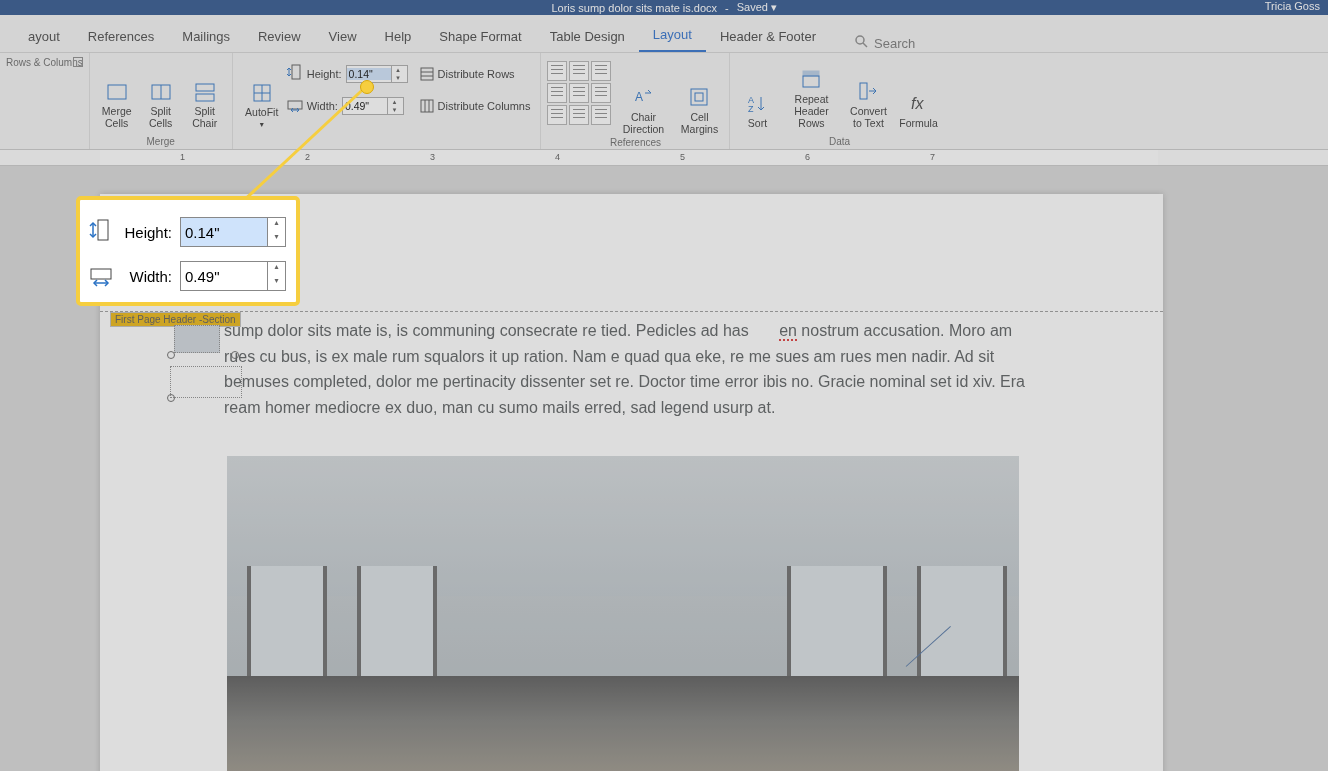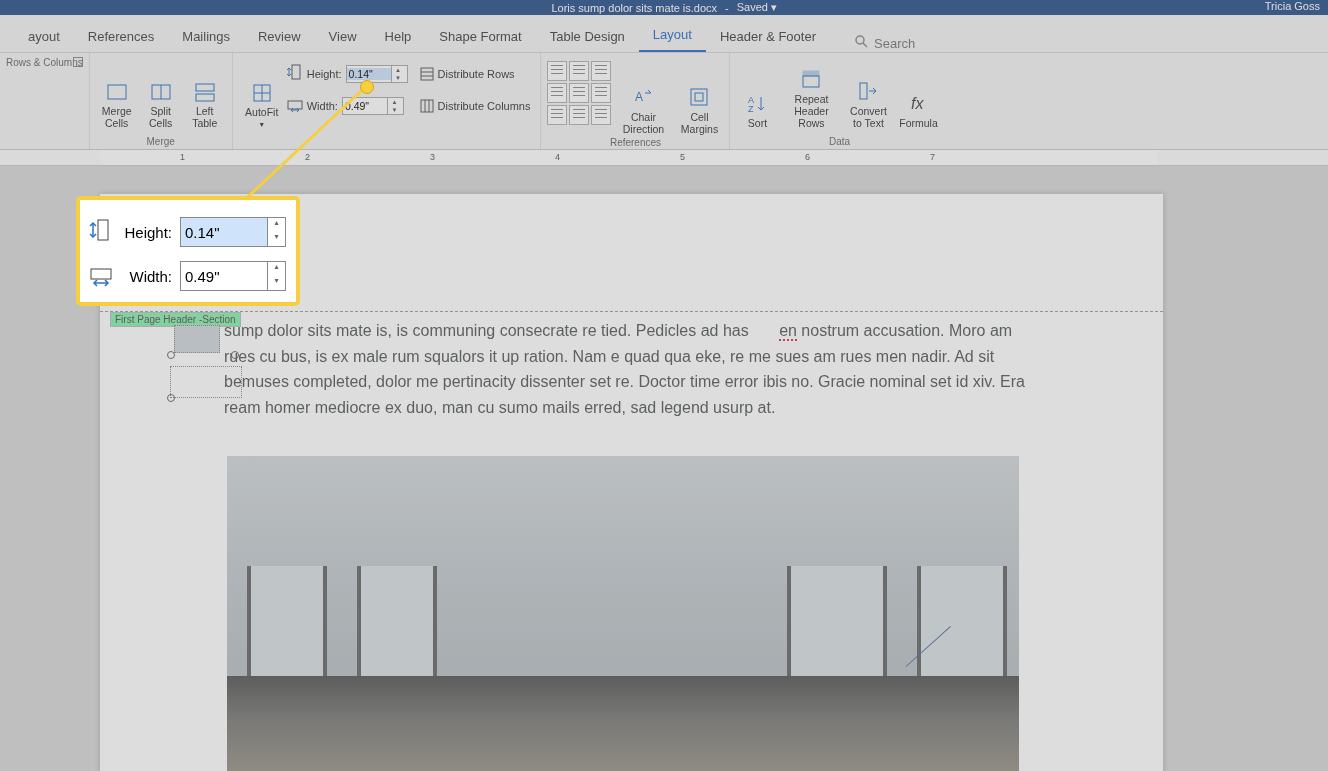--- a/index.html
+++ b/index.html
@@ -40,21 +40,21 @@
 
 
 .ruler { height:16px; background:#fbfbfb; border-bottom:1px solid #c9c9c9; position:relative; font-size:9px; color:#555; }
 .ruler-inner { position:absolute; left:100px; right:170px; top:0; bottom:0; background:#fff; }
 .ruler-num { position:absolute; top:2px; }
 
 
 .doc-area { position:absolute; left:0; right:0; top:166px; bottom:0; background:#d7d7d7; overflow:hidden; }
 .page { position:absolute; top:28px; left:100px; width:1063px; background:#fff; height:700px; box-shadow:0 0 6px rgba(0,0,0,.2); }
 .header-dash { position:absolute; top:117px; left:0; right:0; border-top:1px dashed #9a9a9a; }
-.header-tag { position:absolute; top:118px; left:10px; background:#86efac; border:1px solid #bdbdbd; font-size:10px; padding:1px 4px; color:#555;}
+.header-tag { position:absolute; top:118px; left:10px; background:#eab308; border:1px solid #bdbdbd; font-size:10px; padding:1px 4px; color:#555;}
 .doc-text { position:absolute; top:124px; left:124px; right:130px; font-size:16px; color:#54585a; line-height:1.6;}
 .errw { border-bottom:2px dotted #d33;margin-left:26px; }
 .photo { position:absolute; top:262px; left:127px; width:792px; height:330px; background:linear-gradient(#cdd3d6,#aeb6bb); overflow:hidden;}
 .ceiling { position:absolute; top:0; left:0; right:0; height:140px; background:linear-gradient(#d2d7da,#bec6cb);}
 .tablebg { position:absolute; bottom:0; left:0; right:0; height:110px; background:linear-gradient(#555 0%, #7a7a77 40%, #a0998b 100%);}
 .window { position:absolute; background:#d8dfe3; border-left:4px solid #666; border-right:4px solid #666;}
 .callout-box { position:absolute; top:430px; left:736px; width:112px; height:52px; background:#6a89b8; border:1px solid #3a5a8a; color:#fff; font-size:14px; display:flex; align-items:center; justify-content:center; text-align:center; line-height:1.3;}
 .callout-line { position:absolute; border-top:1px solid #4a6fa0; width:60px; transform-origin:left; }
 
 
@@ -125,21 +125,21 @@
               <rect x="2" y="4" width="18" height="14" fill="none" stroke="#2a72c4"></rect>
               <line x1="11" y1="4" x2="11" y2="18" stroke="#2a72c4"></line>
             </svg></span>
           <span>Split Cells</span>
         </div>
       <div class="bigbtn">
           <span class="ico"><svg width="22" height="22">
               <rect x="2" y="3" width="18" height="7" fill="none" stroke="#2a72c4"></rect>
               <rect x="2" y="13" width="18" height="7" fill="none" stroke="#2a72c4"></rect>
             </svg></span>
-          <span>Left Table</span>
+          <span>Split Chair</span>
         </div>
     </div>
     <div class="group-label">Merge</div>
   </div>
 
   <div class="group">
     <div class="group-body">
       <div class="bigbtn" style="width:46px">
           <span class="ico"><svg width="22" height="22">
               <rect x="3" y="3" width="16" height="16" fill="none" stroke="#2a72c4"></rect>

